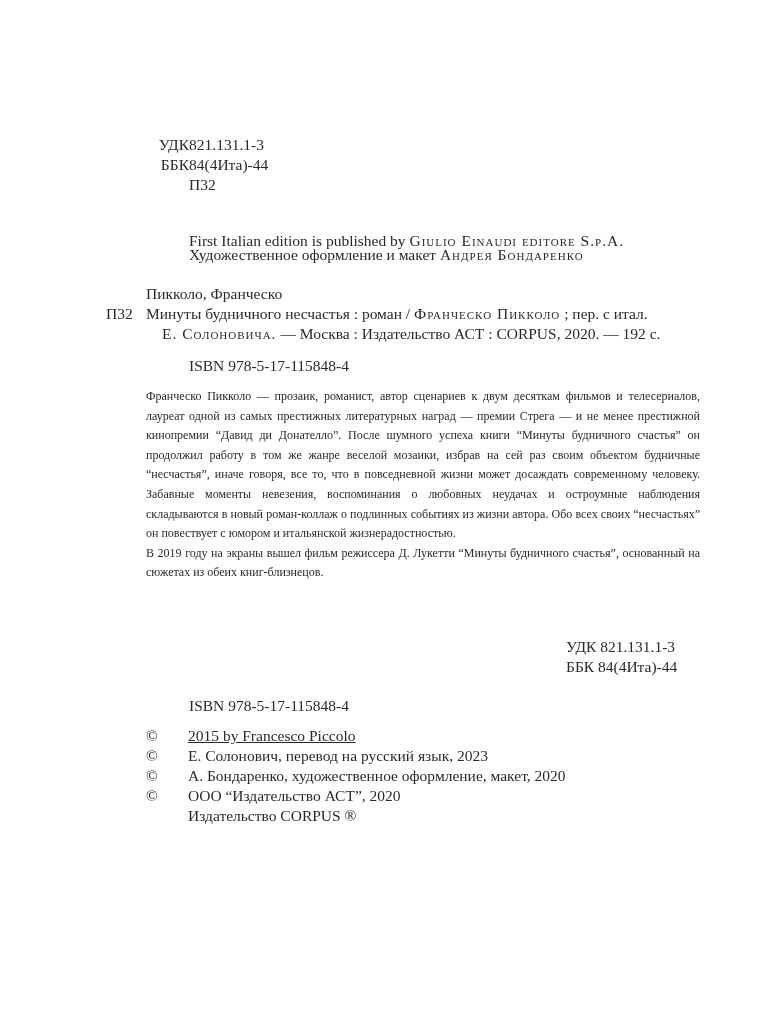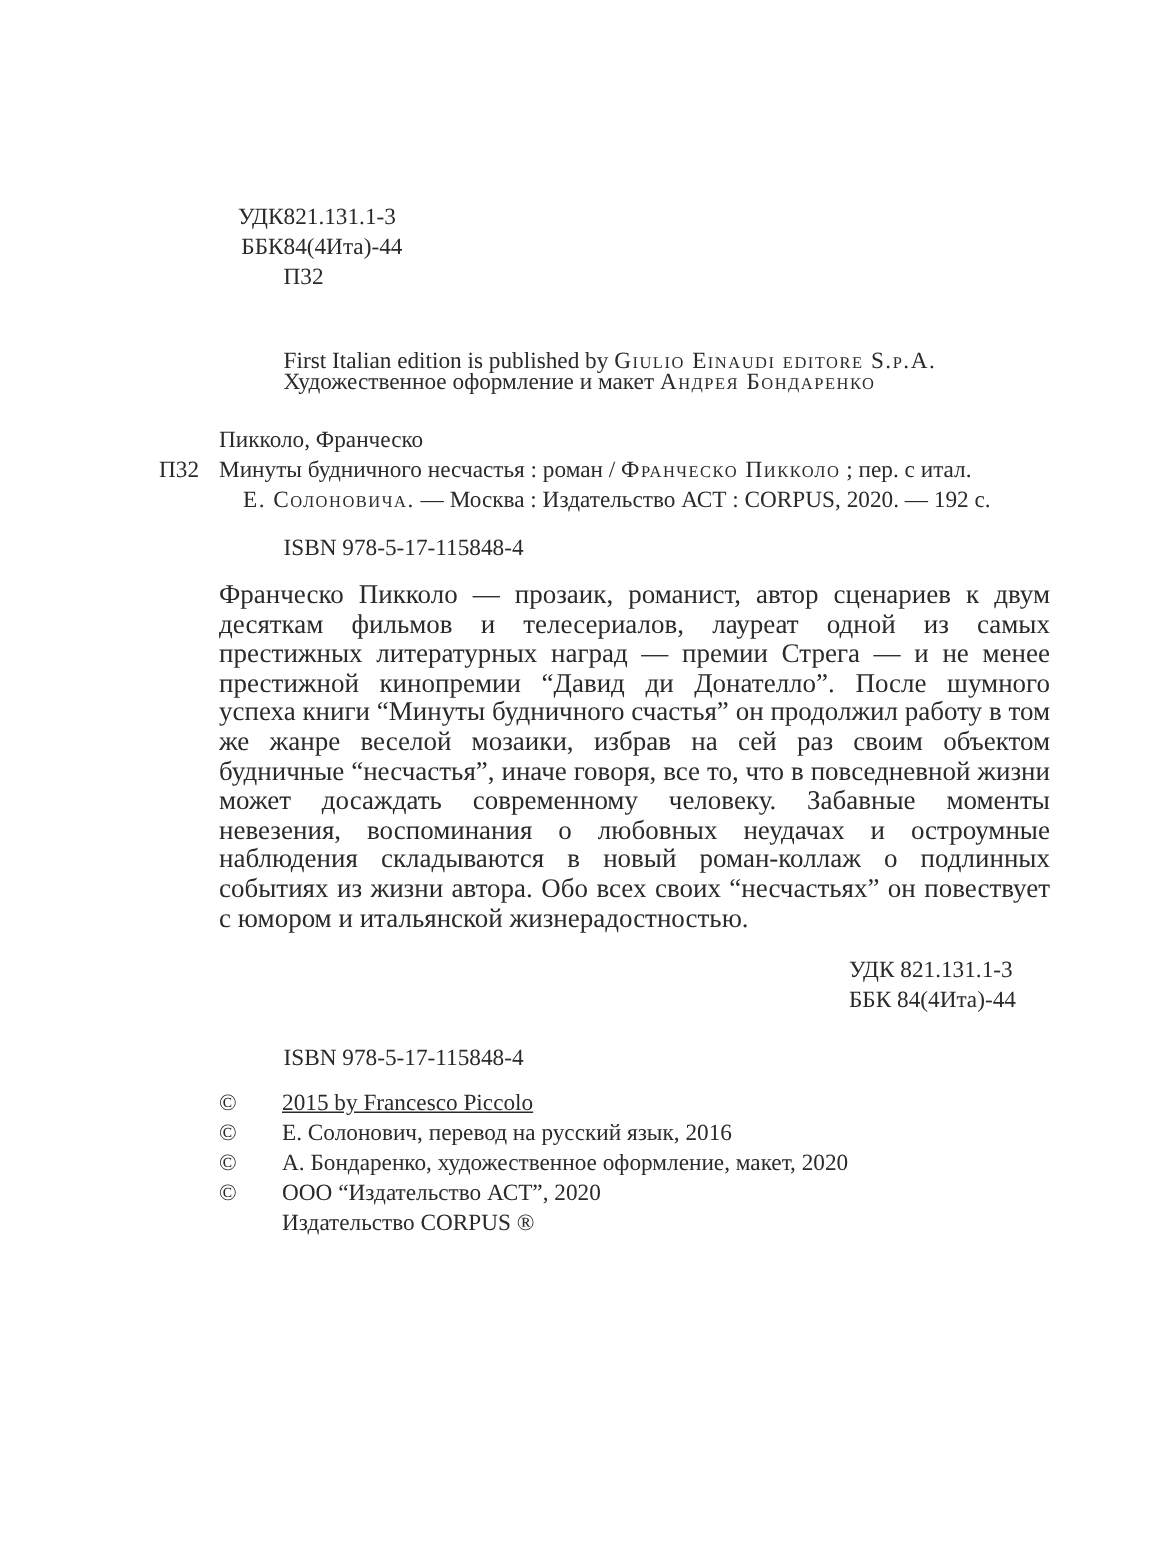--- a/index.html
+++ b/index.html
@@ -6,21 +6,21 @@
   body {
     width: 768px; height: 1033px; background: #ffffff; position: relative;
     font-family: "Liberation Serif", "DejaVu Serif", serif;
     color: #2a2a2a; font-size: 15.5px; overflow: hidden;
   }
   .abs { position: absolute; white-space: nowrap; }
   .sc { font-variant: small-caps; letter-spacing: 1px; }
   .lbl { display: inline-block; width: 43px; text-align: right; }
   .para {
     position: absolute; left: 146px; width: 554px; top: 387px;
-    line-height: 19.6px; text-align: justify; font-size: 18px;
+    line-height: 19.6px; text-align: justify; font-size: 12px;
   }
   .para p { margin: 0; }
   .copy-row { position: absolute; left: 146px; white-space: nowrap; }
   .copy-sym { display: inline-block; width: 42px; }
 </style>
 </head>
 <body>
 
 <div>
 
@@ -45,32 +45,33 @@
   <div class="abs" style="left:146px; top:305px;">
     <span>Минуты будничного несчастья : роман / </span><span class="sc">Франческо Пикколо</span><span> ; пер. с итал.</span>
   </div>
   <div class="abs" style="left:146px; top:325px;margin-left:16px;">
     <span class="sc">Е. Солоновича.</span><span> — Москва : Издательство АСТ : CORPUS, 2020. — 192 с.</span>
   </div>
   <div class="abs" style="left:189px; top:357px;">ISBN 978-5-17-115848-4</div>
 
   <div class="para">
     <p>Франческо Пикколо — прозаик, романист, автор сценариев к двум десяткам фильмов и телесериалов, лауреат одной из самых престижных литературных наград — премии Стрега — и не менее престижной кинопремии “Давид ди Донателло”. После шумного успеха книги “Минуты будничного счастья” он продолжил работу в том же жанре веселой мозаики, избрав на сей раз своим объектом будничные “несчастья”, иначе говоря, все то, что в повседневной жизни может досаждать современному человеку. Забавные моменты невезения, воспоминания о любовных неудачах и остроумные наблюдения складываются в новый роман-коллаж о подлинных событиях из жизни автора. Обо всех своих “несчастьях” он повествует с юмором и итальянской жизнерадостностью.</p>
+    <p>В 2019 году на экраны вышел фильм режиссера Д. Лукетти “Минуты будничного счастья”, основанный на сюжетах из обеих книг-близнецов.</p>
   </div>
 
   <div class="abs" style="left:566px; top:638px;">УДК 821.131.1-3</div>
   <div class="abs" style="left:566px; top:658px;">ББК 84(4Ита)-44</div>
 
   <div class="abs" style="left:189px; top:697px;">ISBN 978-5-17-115848-4</div>
 
   <div class="copy-row" style="top:727px;text-decoration:underline;">
     <span class="copy-sym">©</span><span>2015 by Francesco Piccolo</span>
   </div>
   <div class="copy-row" style="top:747px;">
-    <span class="copy-sym">©</span><span>Е. Солонович, перевод на русский язык, 2016</span>
+    <span class="copy-sym">©</span><span>Е. Солонович, перевод на русский язык, 2023</span>
   </div>
   <div class="copy-row" style="top:767px;">
     <span class="copy-sym">©</span><span>А. Бондаренко, художественное оформление, макет, 2020</span>
   </div>
   <div class="copy-row" style="top:787px;">
     <span class="copy-sym">©</span><span>ООО “Издательство АСТ”, 2020</span>
   </div>
   <div class="copy-row" style="top:807px;">
     <span class="copy-sym"></span><span>Издательство CORPUS ®</span>
   </div>

